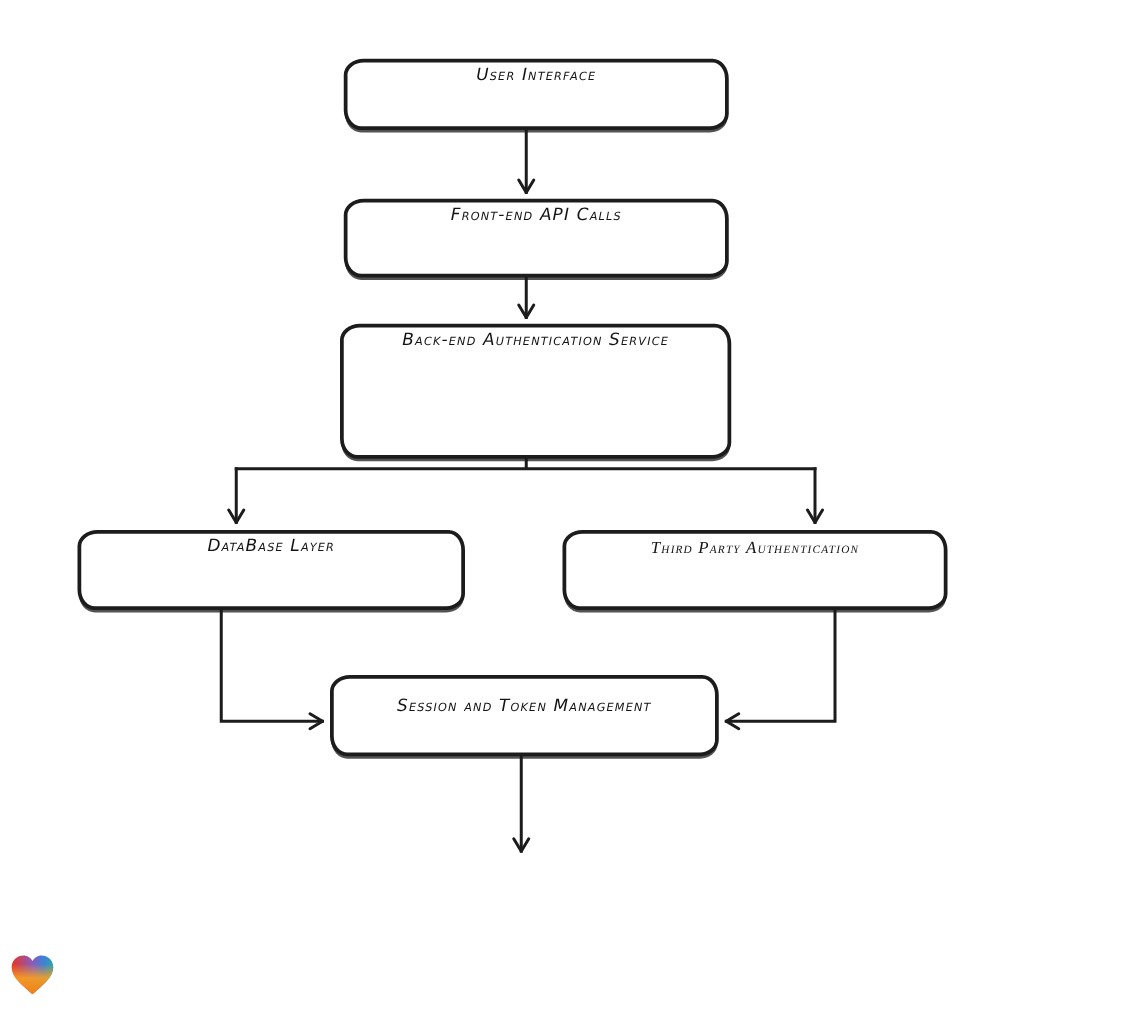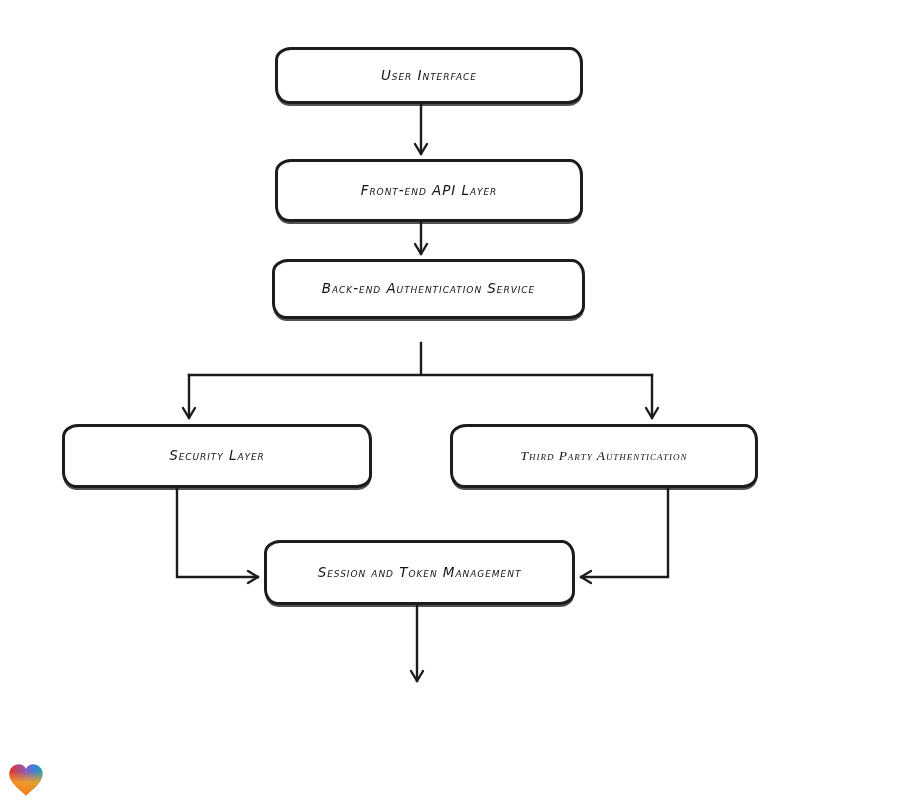--- a/index.html
+++ b/index.html
@@ -22,41 +22,41 @@
     pointer-events: none;
   }
   .node {
     position: absolute;
     box-sizing: border-box;
     background: #ffffff;
     border: 3px solid #1c1c1c;
     border-radius: 16px 13px 15px 14px / 13px 16px 13px 16px;
     box-shadow: 0 3px 0 -1px rgba(25, 25, 25, 0.75);
     display: flex;
-    align-items: center;
+    align-items: flex-start;
     justify-content: center;
     text-align: center;
   }
   .node .label {
     font-style: italic;
     font-variant-caps: small-caps;
     font-size: 13.5px;
     font-weight: 500;
     line-height: 1.62;
     letter-spacing: 0.07em;
     color: #141414;
     padding: 0 10px;
   }
   .node--wrap2 .label { max-width: 250px; }
-  .node--wrap3 .label { max-width: 215px; }
+  .node--wrap3 .label { max-width: 215px; margin-top: 12px; }
 
   
   #n-user-interface            { left: 275px; top: 47px;  width: 308px; height: 57px; }
   #n-front-end-api-calls       { left: 275px; top: 159px; width: 308px; height: 63px; }
-  #n-back-end-auth             { left: 272px; top: 259px; width: 313px; height: 60px; }
+  #n-back-end-auth             { left: 272px; top: 259px; width: 313px; height: 108px; }
   #n-database-layer            { left: 62px;  top: 424px; width: 310px; height: 64px; }
   #n-third-party-auth          { left: 450px; top: 424px; width: 308px; height: 64px; font-family: Liberation Serif, serif; }
   #n-session-token             { left: 264px; top: 540px; width: 311px; height: 65px; }
   #n-security-measures         { left: 267px; top: 687px; width: 308px; height: 59px; }
 
   .logo-badge {
     position: absolute;
     left: 6px;
     top: 761px;
     width: 40px;
@@ -85,29 +85,29 @@
       <path d="M668 488 L668 577 L581 577" marker-end="url(#ah)"></path>
       <path d="M417 605 L417 681" marker-end="url(#ah)"></path>
     </g>
   </svg>
 
   <div class="node" id="n-user-interface">
     <span class="label">User Interface</span>
   </div>
 
   <div class="node" id="n-front-end-api-calls">
-    <span class="label">Front-end API Layer</span>
+    <span class="label">Front-end API Calls</span>
   </div>
 
   <div class="node node--wrap2" id="n-back-end-auth">
     <span class="label">Back-end Authentication Service</span>
   </div>
 
   <div class="node" id="n-database-layer">
-    <span class="label">Security Layer</span>
+    <span class="label">DataBase Layer</span>
   </div>
 
   <div class="node" id="n-third-party-auth">
     <span class="label">Third Party Authentication</span>
   </div>
 
   <div class="node node--wrap3" id="n-session-token">
     <span class="label">Session and Token Management</span>
   </div>
 

